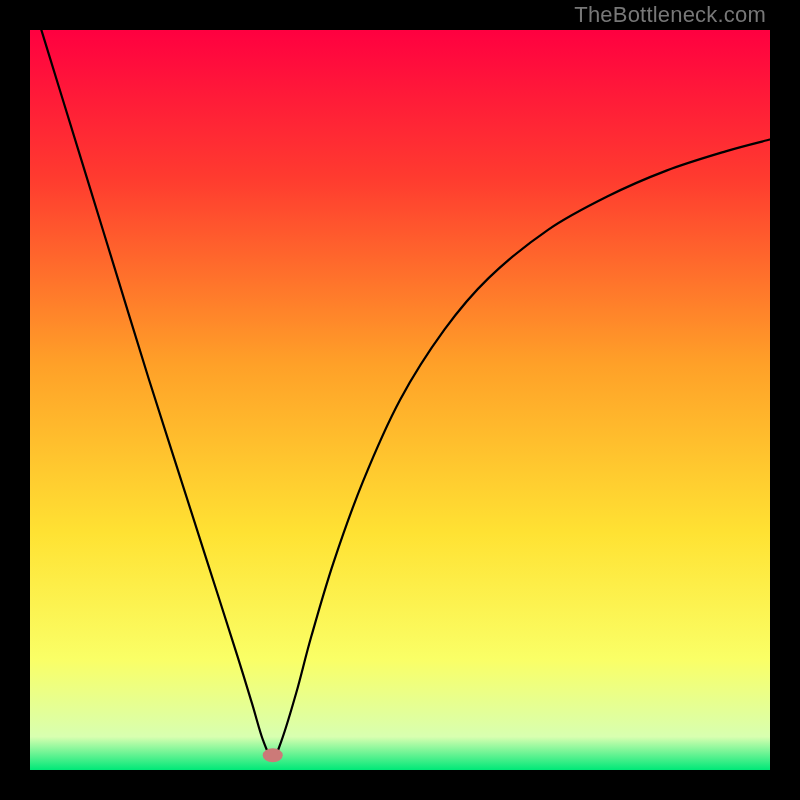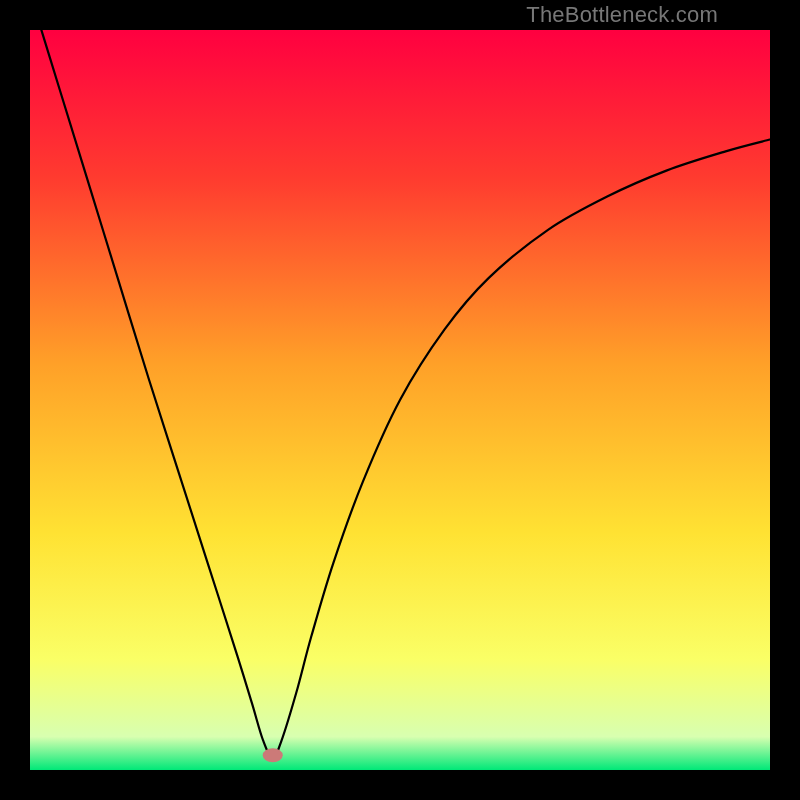--- a/index.html
+++ b/index.html
@@ -8,20 +8,21 @@
     width: 800px;
     height: 800px;
     background: #000;
     overflow: hidden;
   }
   .frame {
     position: relative;
     width: 728px;
     height: 800px;
     background: #000;
+    padding-left: 48px;
   }
   .watermark {
     position: absolute;
     top: 2px;
     right: 10px;
     color: #777;
     font-family: Arial, Helvetica, sans-serif;
     font-size: 22px;
     letter-spacing: 0.2px;
     z-index: 3;

